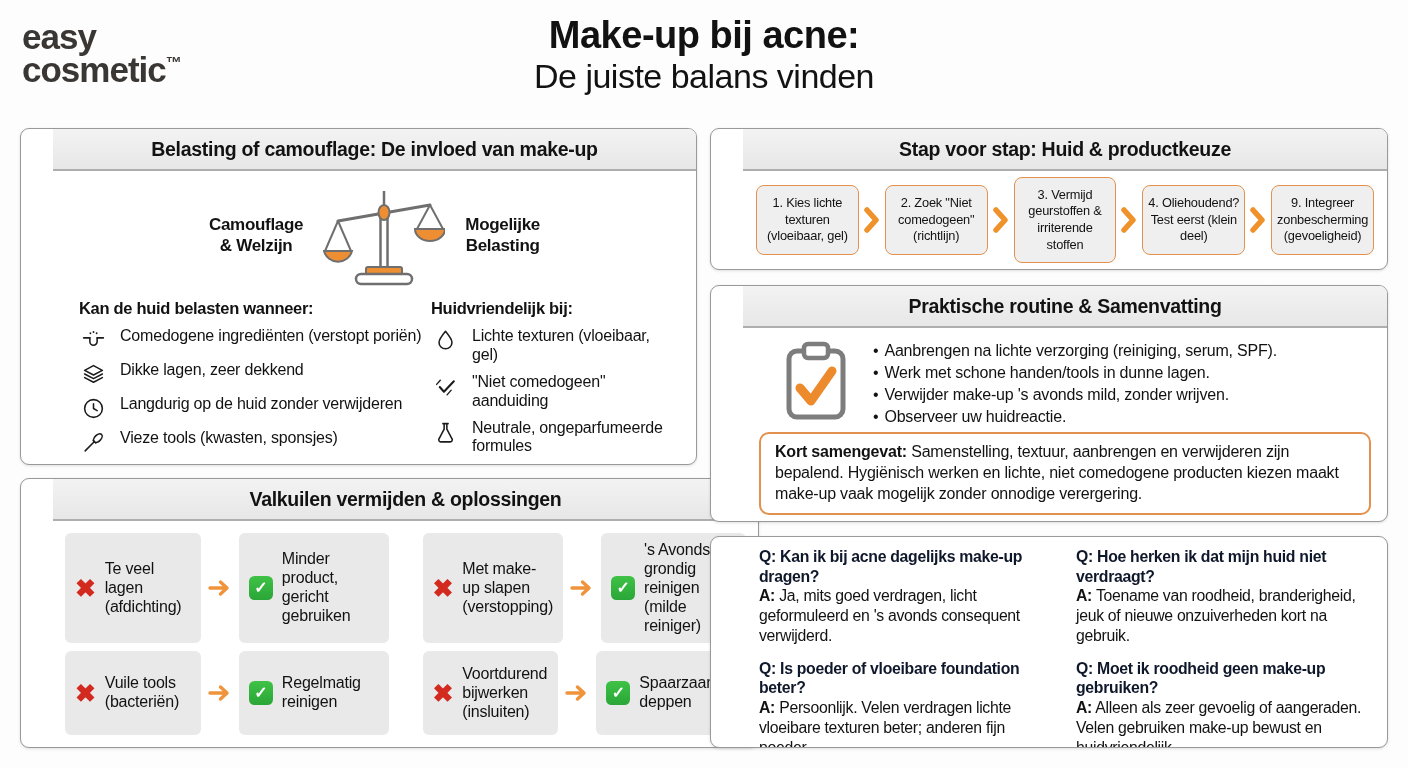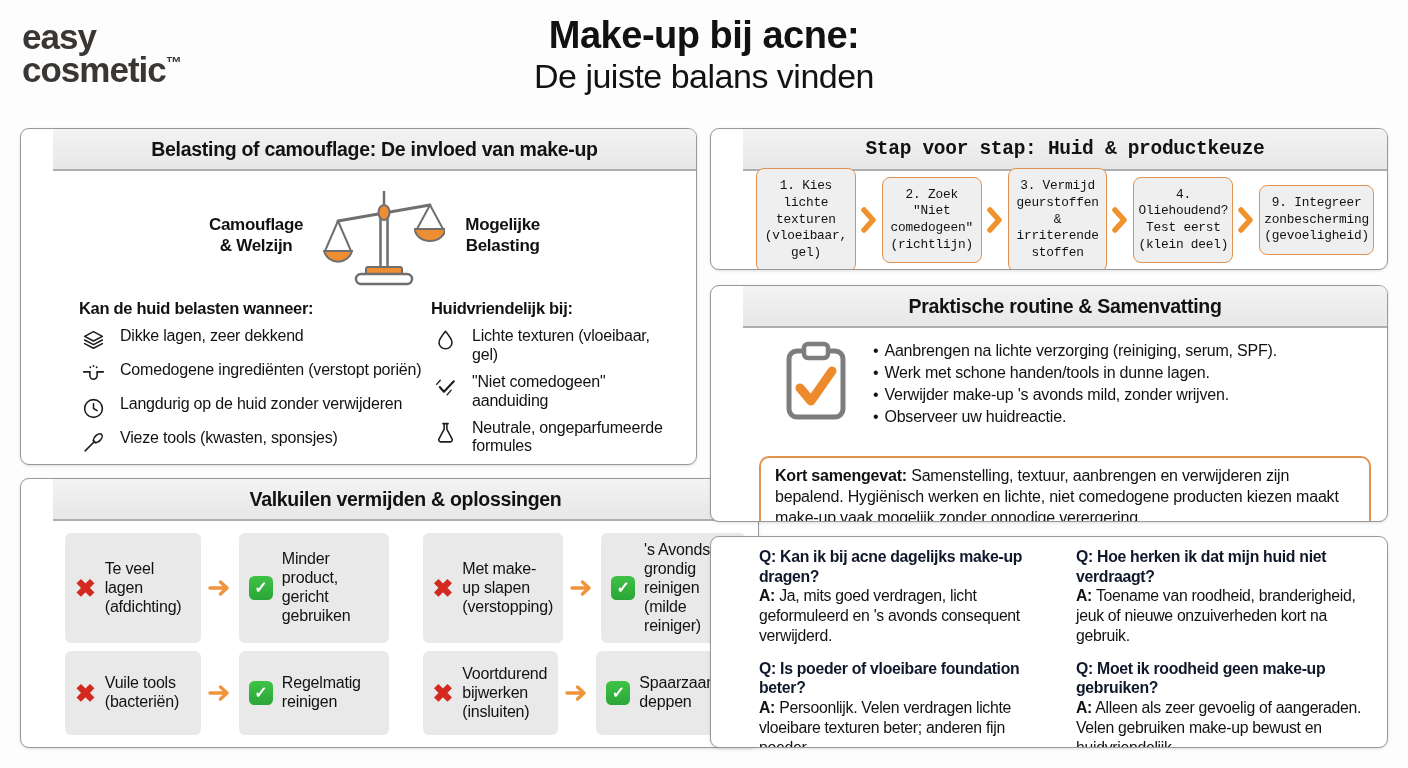--- a/index.html
+++ b/index.html
@@ -29,21 +29,21 @@
     padding-left:32px;
   }
   .panel-header {
     height:42px; display:flex; align-items:center; justify-content:center;
     background:linear-gradient(#f3f3f3,#e7e7e7);
     border-bottom:2px solid #aeaeae;
     font-size:19.5px; font-weight:bold; letter-spacing:-0.3px;
   }
   #panel-balance  { left:20px;  top:128px; width:677px; height:337px; }
   #panel-pitfalls { left:20px;  top:478px; width:739px; height:270px; }
-  #panel-steps    { left:710px; top:128px; width:678px; height:142px;font-family:Liberation Mono, monospace; }
+  #panel-steps    { left:710px; top:128px; width:678px; height:142px; }
   #panel-routine  { left:710px; top:285px; width:678px; height:237px; }
   #panel-faq      { left:710px; top:536px; width:678px; height:212px; }
 
   
   .scale-row { display:flex; align-items:center; justify-content:center; gap:20px; padding:10px 0 2px; }
   .scale-label { font-size:17px; font-weight:600; text-align:center; line-height:1.22; letter-spacing:-0.3px; }
   .lists-row { display:flex; padding:4px 24px 0 26px; }
   .list-col-left  { width:352px; }
   .list-col-right { flex:1; }
   .list-heading { font-size:16.5px; font-weight:bold; margin:2px 0 9px; letter-spacing:-0.3px; }
@@ -79,21 +79,21 @@
     flex:1; background:#efefef; border:1.5px solid #e2924e; border-radius:8px;
     padding:9px 4px; text-align:center; font-size:12.8px; line-height:1.3; letter-spacing:-0.2px;
   }
   .step-chev { flex:0 0 auto; display:flex; }
 
   
   .routine-row { display:flex; align-items:center; gap:24px; padding:12px 18px 4px 40px; }
   .bullets { font-size:16px; line-height:1.38; }
   .bullet-line { display:flex; gap:6px; }
   .summary-box {
-    margin:24px 16px 0; border:2px solid #e2924e; border-radius:10px;
+    margin:0 16px 0; border:2px solid #e2924e; border-radius:10px;
     padding:8px 14px; font-size:16px; line-height:1.3;
   }
   .b { font-weight:bold; }
 
   
   .faq-grid { display:grid; grid-template-columns:1fr 1fr; column-gap:22px; padding:10px 16px; }
   .faq-q { color:#0f172a; font-weight:bold; font-size:15.8px; line-height:1.25; letter-spacing:-0.3px; }
   .faq-a { font-size:15.8px; line-height:1.25; margin-bottom:13px; letter-spacing:-0.3px; }
 </style>
 </head>
@@ -138,39 +138,39 @@
     </div>
   </div>
 
   <div class="lists-row">
     <div class="list-col-left">
       <div class="list-heading">Kan de huid belasten wanneer:</div>
 
       <div class="chk-item">
         <span class="ic">
           <svg width="25" height="25" viewBox="0 0 24 24">
-            <path d="M12 3.5 20.5 8 12 12.5 3.5 8Z"></path>
-            <path d="M3.5 11.5 12 16l8.5-4.5"></path>
-            <path d="M3.5 15 12 19.5 20.5 15"></path>
-          </svg>
-        </span>
-        <span class="tx">Dikke lagen, zeer dekkend</span>
-      </div>
-
-      <div class="chk-item">
-        <span class="ic">
-          <svg width="25" height="25" viewBox="0 0 24 24">
             <path d="M2.5 9.5h6M15.5 9.5h6"></path>
             <path d="M8.5 9.5v3.5a3.5 3.5 0 0 0 7 0V9.5"></path>
             <circle cx="9" cy="5" r="0.9" fill="#1c1c1c" stroke="none"></circle>
             <circle cx="12" cy="3.8" r="0.9" fill="#1c1c1c" stroke="none"></circle>
             <circle cx="15" cy="5" r="0.9" fill="#1c1c1c" stroke="none"></circle>
           </svg>
         </span>
         <span class="tx">Comedogene ingrediënten (verstopt poriën)</span>
+      </div>
+
+      <div class="chk-item">
+        <span class="ic">
+          <svg width="25" height="25" viewBox="0 0 24 24">
+            <path d="M12 3.5 20.5 8 12 12.5 3.5 8Z"></path>
+            <path d="M3.5 11.5 12 16l8.5-4.5"></path>
+            <path d="M3.5 15 12 19.5 20.5 15"></path>
+          </svg>
+        </span>
+        <span class="tx">Dikke lagen, zeer dekkend</span>
       </div>
 
       <div class="chk-item">
         <span class="ic">
           <svg width="25" height="25" viewBox="0 0 24 24">
             <circle cx="12" cy="12" r="8.5"></circle>
             <path d="M12 7.5V12l3.5 2"></path>
           </svg>
         </span>
         <span class="tx">Langdurig op de huid zonder verwijderen</span>

